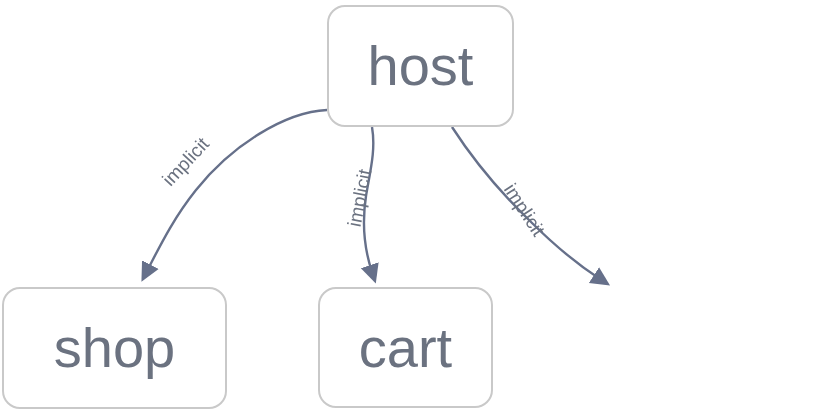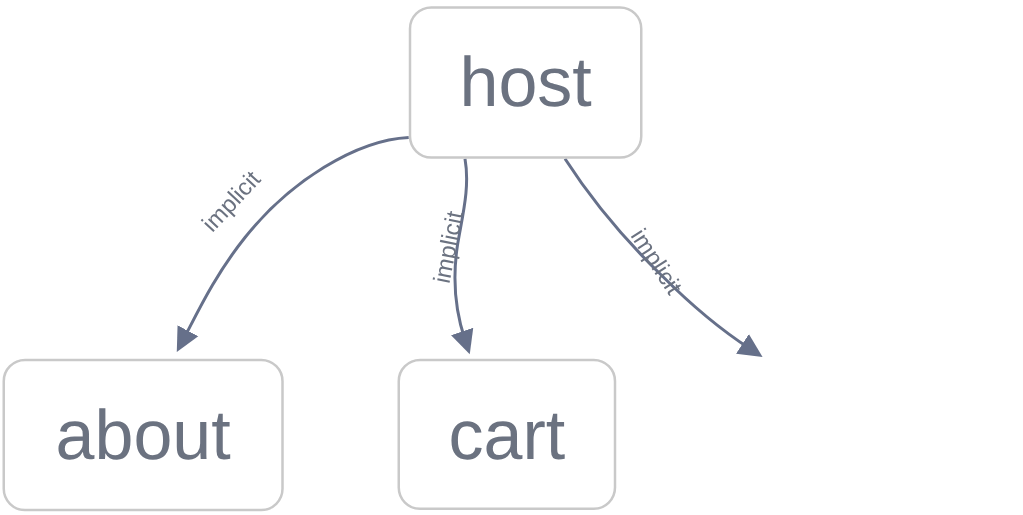--- a/index.html
+++ b/index.html
@@ -81,21 +81,21 @@
     <path d="M 372,127 C 376,150 370,172 366,196 C 362,222 364,248 372,272" fill="none" stroke="#66708a" stroke-width="2.4" marker-end="url(#arrow-cart)"></path>
 
     <path d="M 452,127 C 472,158 500,192 530,221 C 555,246 580,266 600,279" fill="none" stroke="#66708a" stroke-width="2.4" marker-end="url(#arrow-shop)"></path>
   </svg>
 
   <div class="node-box" id="node-host">
     <span class="node-label">host</span>
   </div>
 
   <div class="node-box" id="node-about">
-    <span class="node-label">about</span>
+    <span class="node-label">shop</span>
   </div>
 
   <div class="node-box" id="node-cart">
     <span class="node-label">cart</span>
   </div>
 
 
   <div class="edge-label" id="edge-label-about">implicit</div>
 
   <div class="edge-label" id="edge-label-cart">implicit</div>

